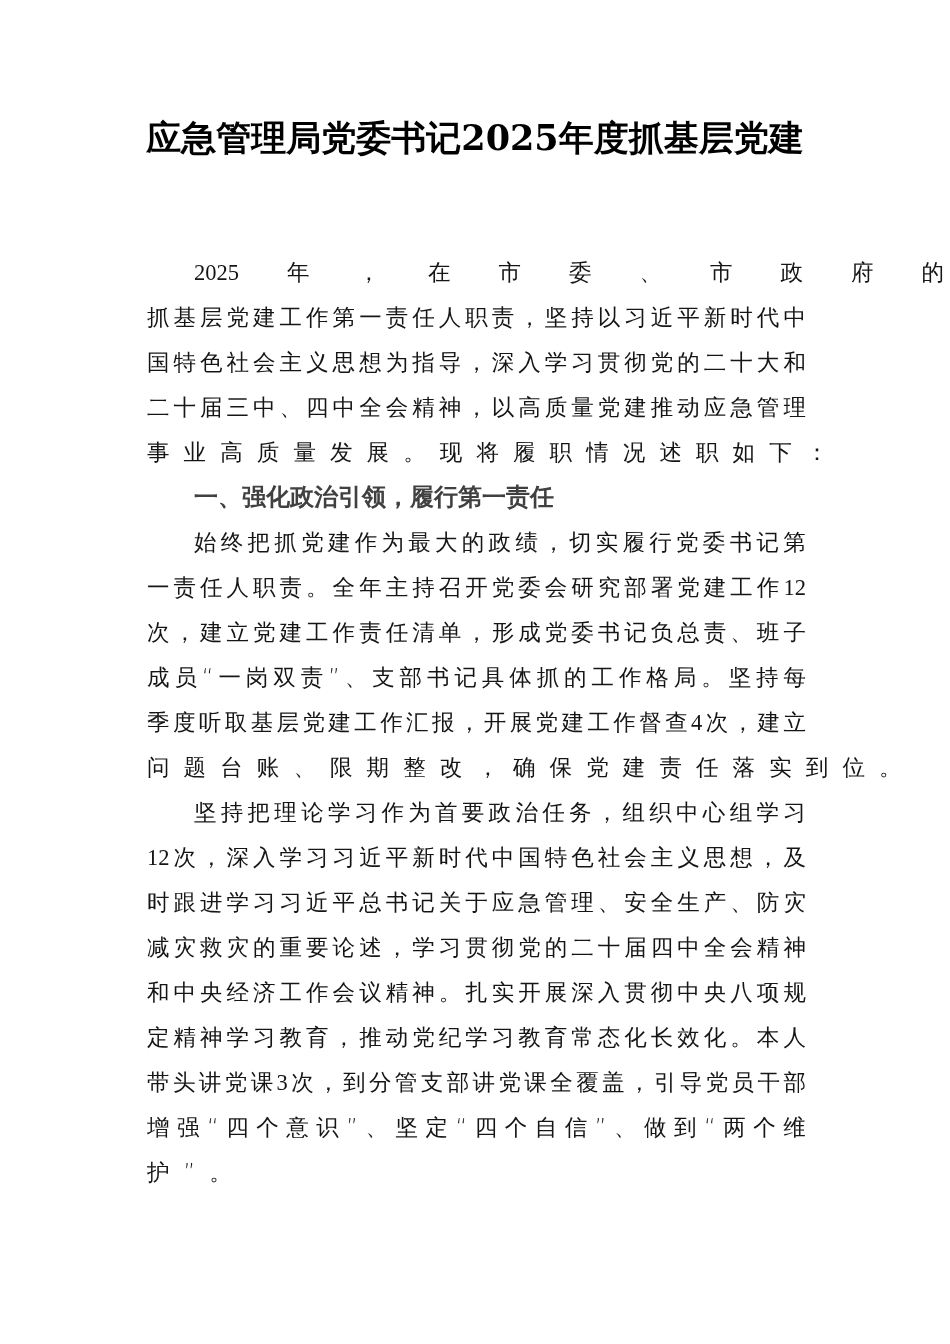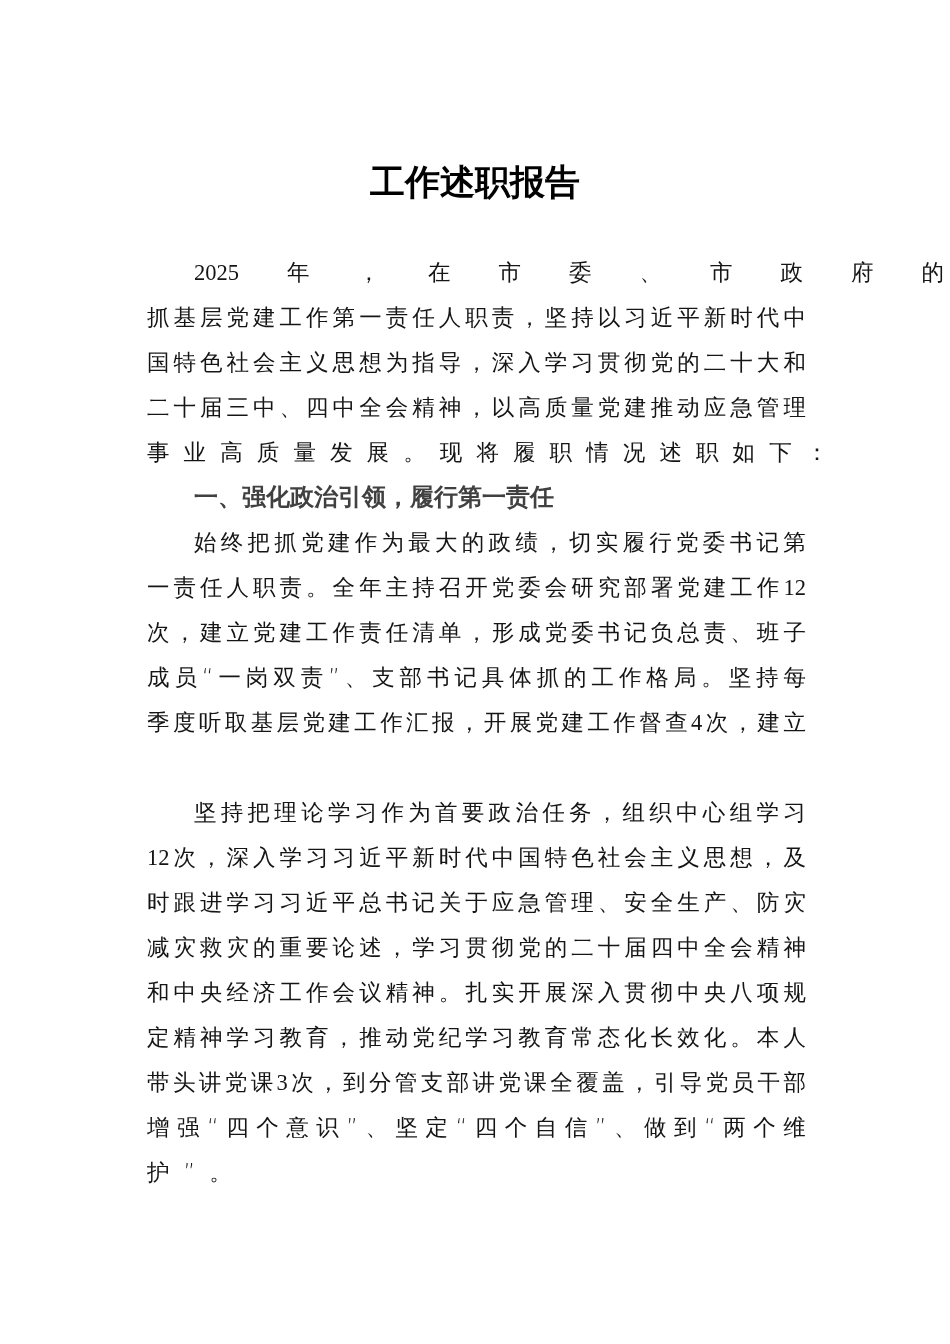--- a/index.html
+++ b/index.html
@@ -72,21 +72,21 @@
     }
     .line .num {
       font-family: "Liberation Serif", "DejaVu Serif", serif;
     }
   </style>
 </head>
 <body>
 
 <div class="page">
 
-  <div class="title l2">工作述职报告</div>
+  <div class="title l1">应急管理局党委书记2025年度抓基层党建</div>
 
   <div class="line indent" style="top: 250px; display: flex; justify-content: space-between; gap: 48px;">
       <span class="num">2025</span>
       <span>年</span>
       <span>，</span>
       <span>在</span>
       <span>市</span>
       <span>委</span>
       <span>、</span>
       <span>市</span>
@@ -317,20 +317,21 @@
       <span>工</span>
       <span>作</span>
       <span>督</span>
       <span>查</span>
       <span class="num">4</span>
       <span>次</span>
       <span>，</span>
       <span>建</span>
       <span>立</span>
     </div>
+  <div class="line last" style="top:745px;"><span>问题台账、限期整改，确保党建责任落实到位。</span></div>
 
   <div class="line indent" style="top: 790px; display: flex; justify-content: space-between;">
       <span>坚</span>
       <span>持</span>
       <span>把</span>
       <span>理</span>
       <span>论</span>
       <span>学</span>
       <span>习</span>
       <span>作</span>

